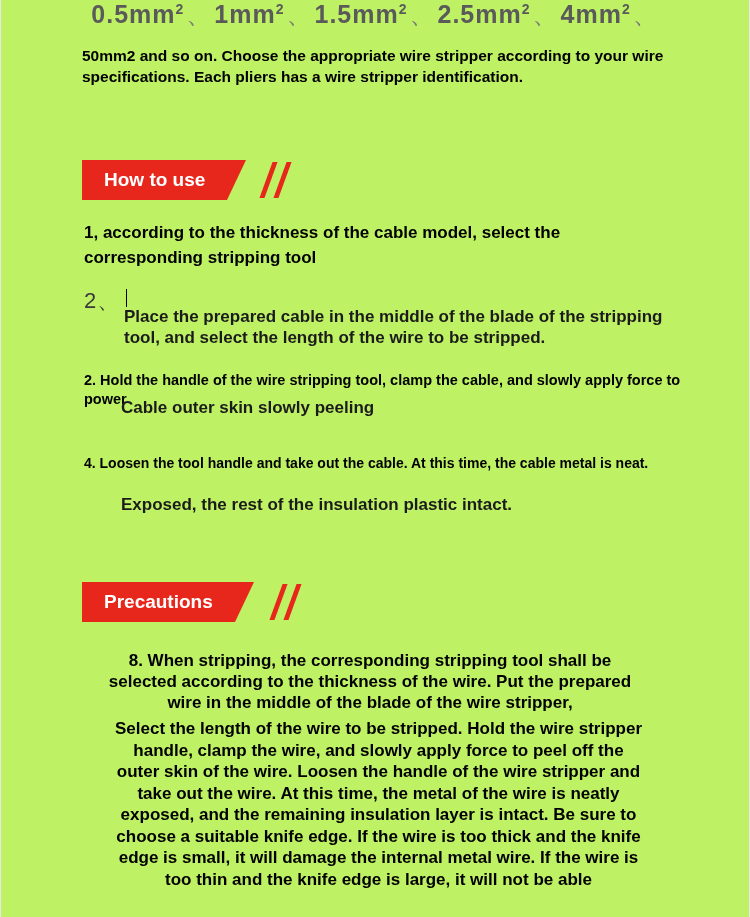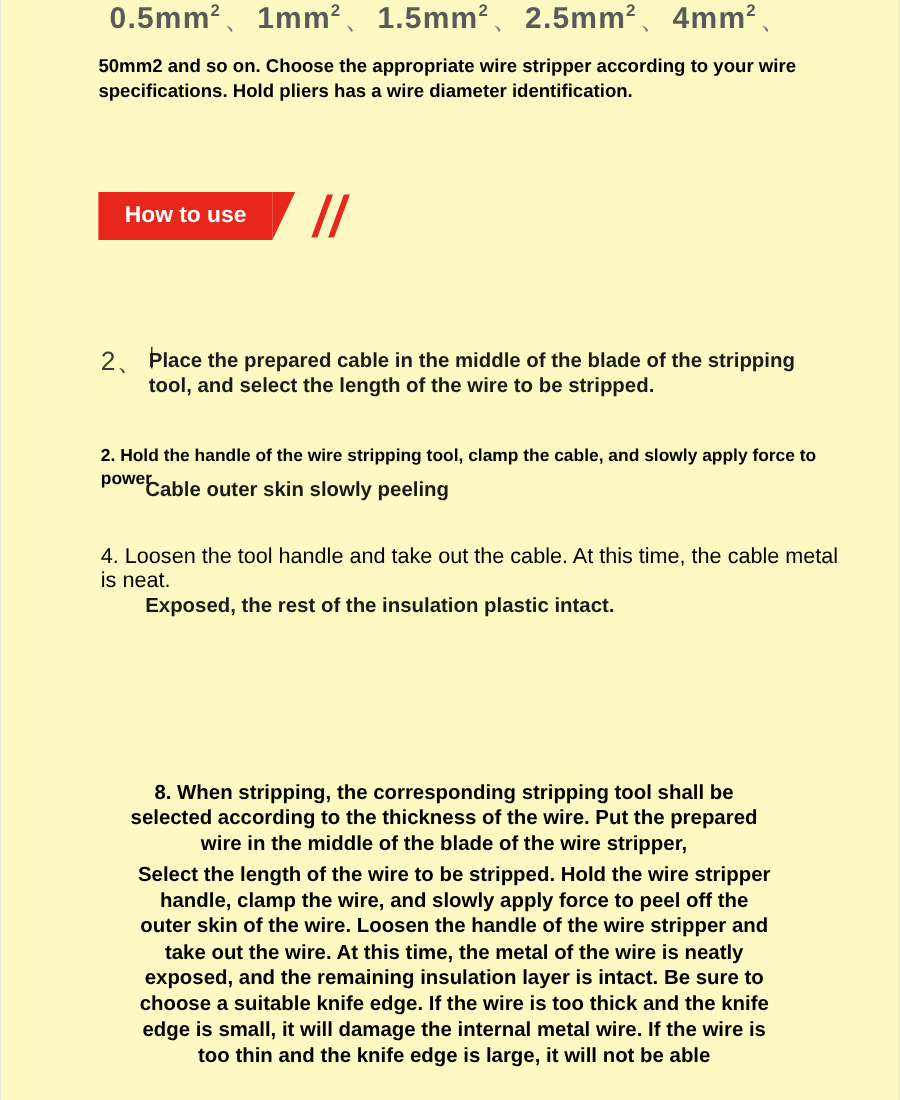--- a/index.html
+++ b/index.html
@@ -15,21 +15,21 @@
     overflow: hidden;
     position: relative;
   }
   .page {
     position: relative;
     width: 750px;
     height: 917px;
     box-sizing: border-box;
     border-left: 1px solid #e8e8e8;
     border-right: 1px solid #e8e8e8;
-    background: #fef9c3;
+    background: #bef264;
   }
 
   
   .spec-block {
     position: absolute;
     left: 0;
     top: -8px;
     width: 750px;
     text-align: center;
     color: #5a5a5a;
@@ -146,21 +146,21 @@
     position: absolute;
     left: 42px;
     top: 3px;
     width: 1px;
     height: 18px;
     background: #000;
   }
   .step2 .txt {
     position: absolute;
     left: 40px;
-    top: 4px;
+    top: 20px;
     width: 570px;
     font-size: 17px;
     font-weight: bold;
     line-height: 21px;
     color: #1b1b1b;
   }
 
   .step3 {
     position: absolute;
     left: 83px;
@@ -180,22 +180,22 @@
     font-weight: bold;
     line-height: 24px;
     color: #1b1b1b;
   }
 
   .step4 {
     position: absolute;
     left: 83px;
     top: 453px;
     width: 620px;
-    font-size: 18px;
-    font-weight: normal;
+    font-size: 14px;
+    font-weight: bold;
     line-height: 20px;
     color: #000;
   }
   .step4-sub {
     position: absolute;
     left: 120px;
     top: 481px;
     width: 560px;
     font-size: 17px;
     font-weight: bold;
@@ -230,40 +230,48 @@
 </style>
 </head>
 <body>
 
 <div class="page">
 
   <div class="spec-block">
     <span class="spec-line"><span>0.5mm<sup>2</sup></span><span class="sep">、</span><span>1mm<sup>2</sup></span><span class="sep">、</span><span>1.5mm<sup>2</sup></span><span class="sep">、</span><span>2.5mm<sup>2</sup></span><span class="sep">、</span><span>4mm<sup>2</sup></span><span class="sep">、</span></span>
   </div>
 
-  <div class="spec-note">50mm2 and so on. Choose the appropriate wire stripper according to your wire specifications. Hold pliers has a wire diameter identification.</div>
+  <div class="spec-note">50mm2 and so on. Choose the appropriate wire stripper according to your wire specifications. Each pliers has a wire stripper identification.</div>
 
   <div class="banner" id="banner-how">
     <span class="tag">How to use</span>
     <span class="slashes">
       <span class="slash s1"></span>
       <span class="slash s2"></span>
     </span>
   </div>
 
+  <div class="step1">1, according to the thickness of the cable model, select the corresponding stripping tool</div>
 
   <div class="step2">
     <span class="num">2、</span>
     <span class="caret"></span>
     <span class="txt">Place the prepared cable in the middle of the blade of the stripping tool, and select the length of the wire to be stripped.</span>
   </div>
 
   <div class="step3">2. Hold the handle of the wire stripping tool, clamp the cable, and slowly apply force to power</div>
   <div class="step3-sub">Cable outer skin slowly peeling</div>
 
   <div class="step4">4. Loosen the tool handle and take out the cable. At this time, the cable metal is neat.</div>
   <div class="step4-sub">Exposed, the rest of the insulation plastic intact.</div>
 
+  <div class="banner" id="banner-prec">
+    <span class="tag">Precautions</span>
+    <span class="slashes">
+      <span class="slash s1"></span>
+      <span class="slash s2"></span>
+    </span>
+  </div>
 
   <div class="prec-p1">8. When stripping, the corresponding stripping tool shall be selected according to the thickness of the wire. Put the prepared wire in the middle of the blade of the wire stripper,</div>
   <div class="prec-p2">Select the length of the wire to be stripped. Hold the wire stripper handle, clamp the wire, and slowly apply force to peel off the outer skin of the wire. Loosen the handle of the wire stripper and take out the wire. At this time, the metal of the wire is neatly exposed, and the remaining insulation layer is intact. Be sure to choose a suitable knife edge. If the wire is too thick and the knife edge is small, it will damage the internal metal wire. If the wire is too thin and the knife edge is large, it will not be able</div>
 
 </div>
 
 </body></html>

